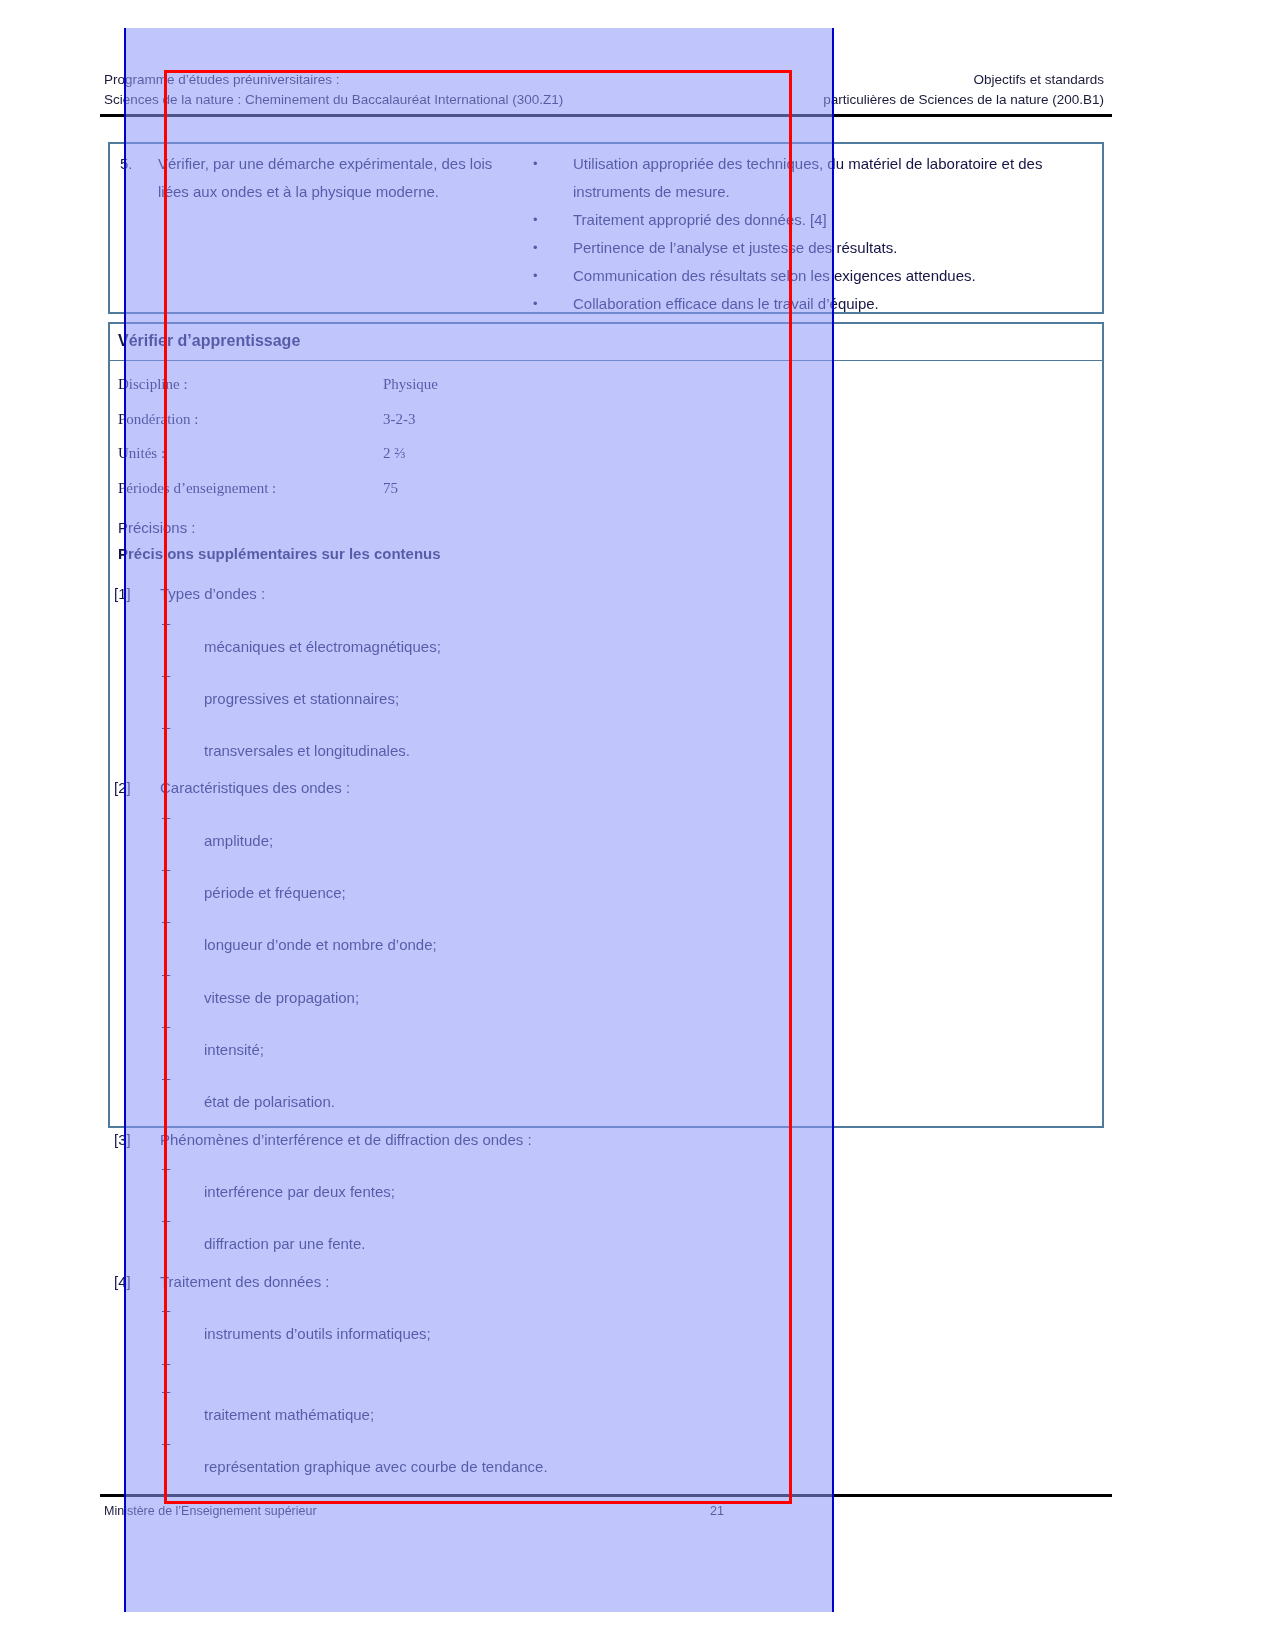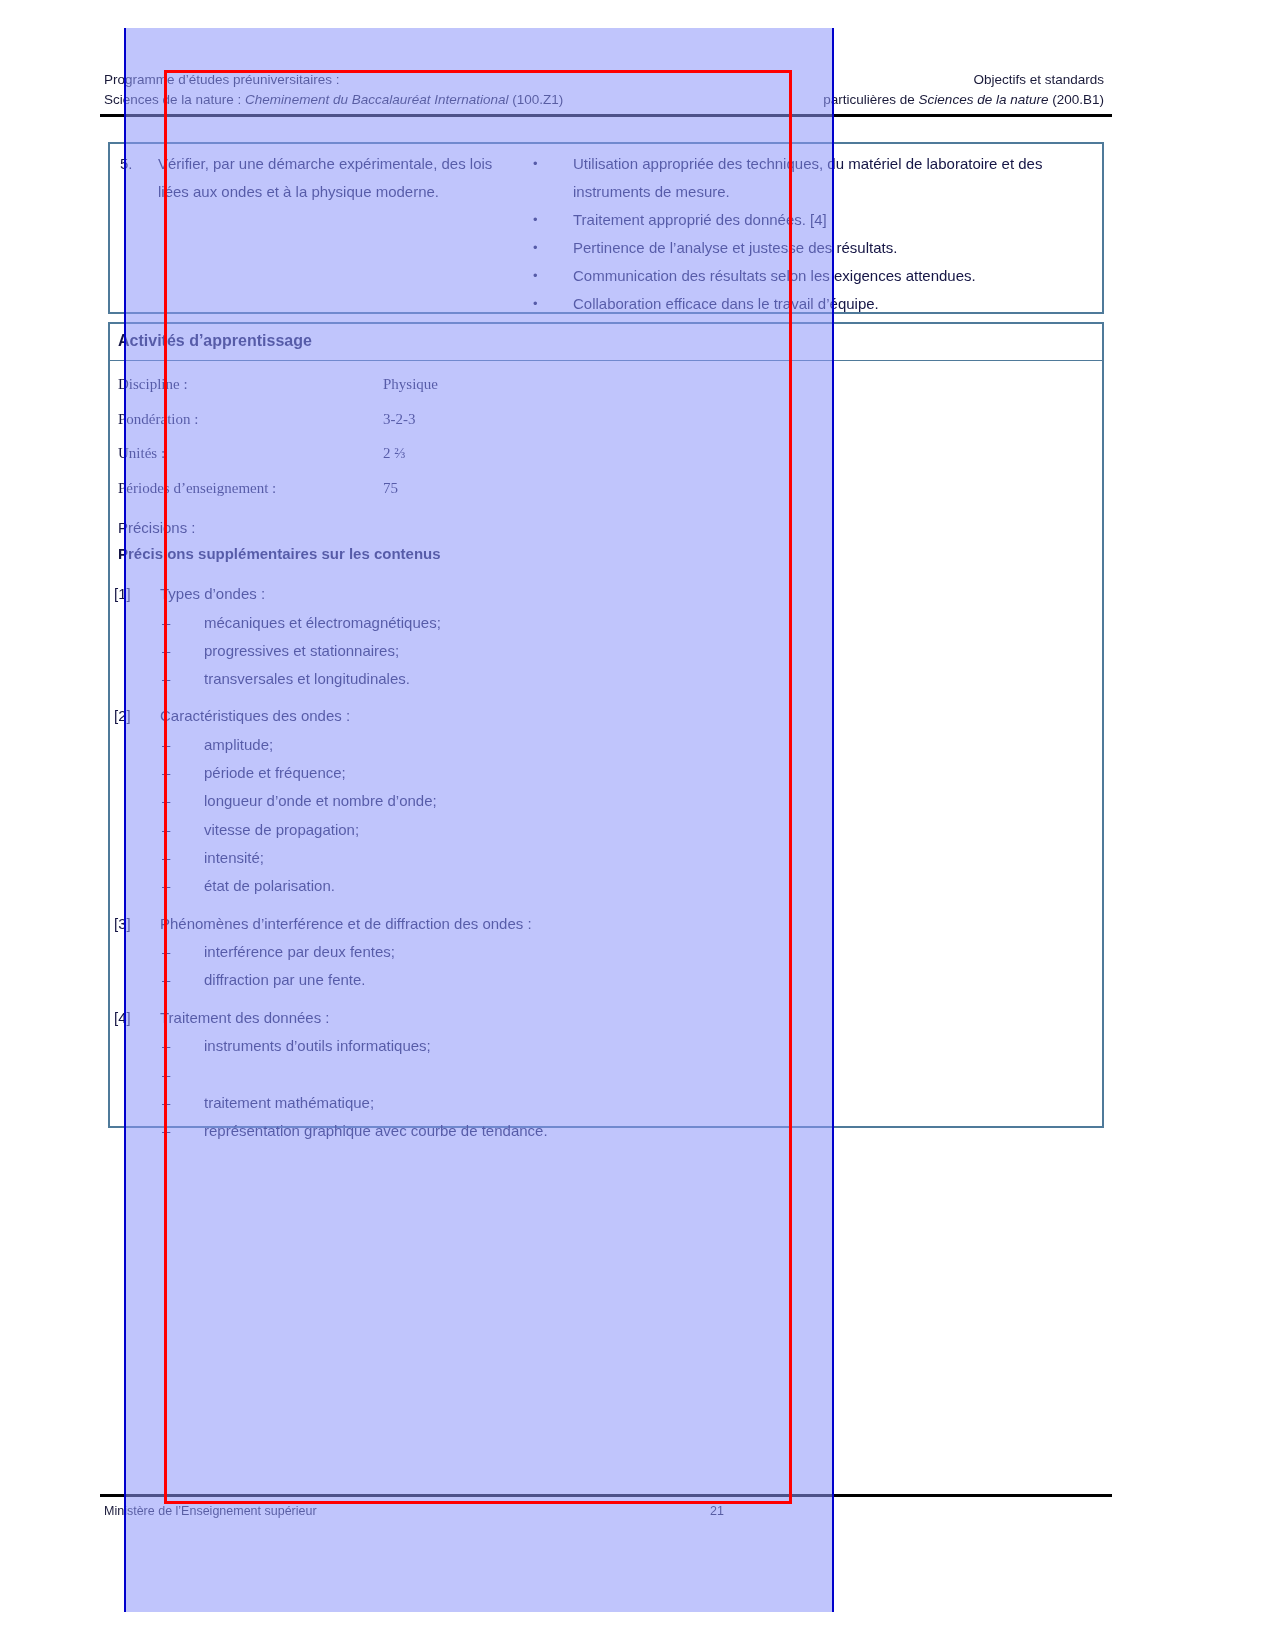--- a/index.html
+++ b/index.html
@@ -28,21 +28,21 @@
   .header{
     position:absolute;left:104px;top:70px;width:1000px;
   }
   .header-rule{
     position:absolute;left:100px;top:114px;width:1012px;height:3px;background:#000;
   }
   .hdr-row{display:flex;justify-content:space-between;align-items:baseline;
     font-size:13.5px;line-height:20px;color:#1a1a3a;}
   .hl{white-space:nowrap;}
   .hr{white-space:nowrap;text-align:right;}
-  .it{font-style:italic;}
+  .it{}
 
   
   .box{
     position:absolute;box-sizing:border-box;
     border:2px solid #4f7a9a;
     background:transparent;
   }
   .box-comp{left:108px;top:142px;width:996px;height:172px;}
   .box-act{left:108px;top:322px;width:996px;height:806px;}
   .act-hdr-rule{
@@ -84,21 +84,21 @@
   .contents{
     position:absolute;left:114px;top:580px;width:900px;
     font-size:15px;color:#151545;
   }
   .c-group{margin-bottom:9px;}
   .c-head{display:flex;line-height:28.5px;}
   .c-num{width:46px;flex:none;}
   .c-head-txt{flex:1;}
   .c-sub{display:flex;line-height:28.3px;}
   .c-dash{width:90px;flex:none;padding-left:48px;box-sizing:border-box;}
-  .c-sub-txt{flex:1;}
+  .c-sub-txt{flex:1;margin-top:24px;}
 
   .footer-rule{
     position:absolute;left:100px;top:1494px;width:1012px;height:3px;background:#000;
   }
   .footer{
     position:absolute;left:104px;top:1504px;width:1000px;
     display:flex;font-size:12.5px;color:#1a1a3a;
   }
   .f-left{width:500px;}
   .f-page{width:120px;text-align:right;}
@@ -110,21 +110,21 @@
 
   <div class="header">
     <div class="hdr-row">
       <span class="hl">Programme d’études préuniversitaires :</span>
       <span class="hr">Objectifs et standards</span>
     </div>
     <div class="hdr-row">
       <span class="hl">
         <span>Sciences de la nature :</span>
         <span class="it">Cheminement du Baccalauréat International</span>
-        <span>(100.Z1)</span>
+        <span>(300.Z1)</span>
       </span>
       <span class="hr">
         <span>particulières de</span>
         <span class="it">Sciences de la nature</span>
         <span>(200.B1)</span>
       </span>
     </div>
   </div>
   <div class="header-rule"></div>
 
@@ -156,21 +156,21 @@
         <span class="bul-dot">•</span>
         <span class="bul-txt">Collaboration efficace dans le travail d’équipe.</span>
       </div>
 
     </div>
   </div>
 
   <div class="box box-act"></div>
   <div class="act-hdr-rule"></div>
 
-  <div class="act-title">Activités d’apprentissage</div>
+  <div class="act-title">Vérifier d’apprentissage</div>
 
   <div class="fields">
     <div class="field-row">
       <span class="field-label">Discipline :</span>
       <span class="field-value">Physique</span>
     </div>
     <div class="field-row">
       <span class="field-label">Pondération :</span>
       <span class="field-value">3-2-3</span>
     </div>

